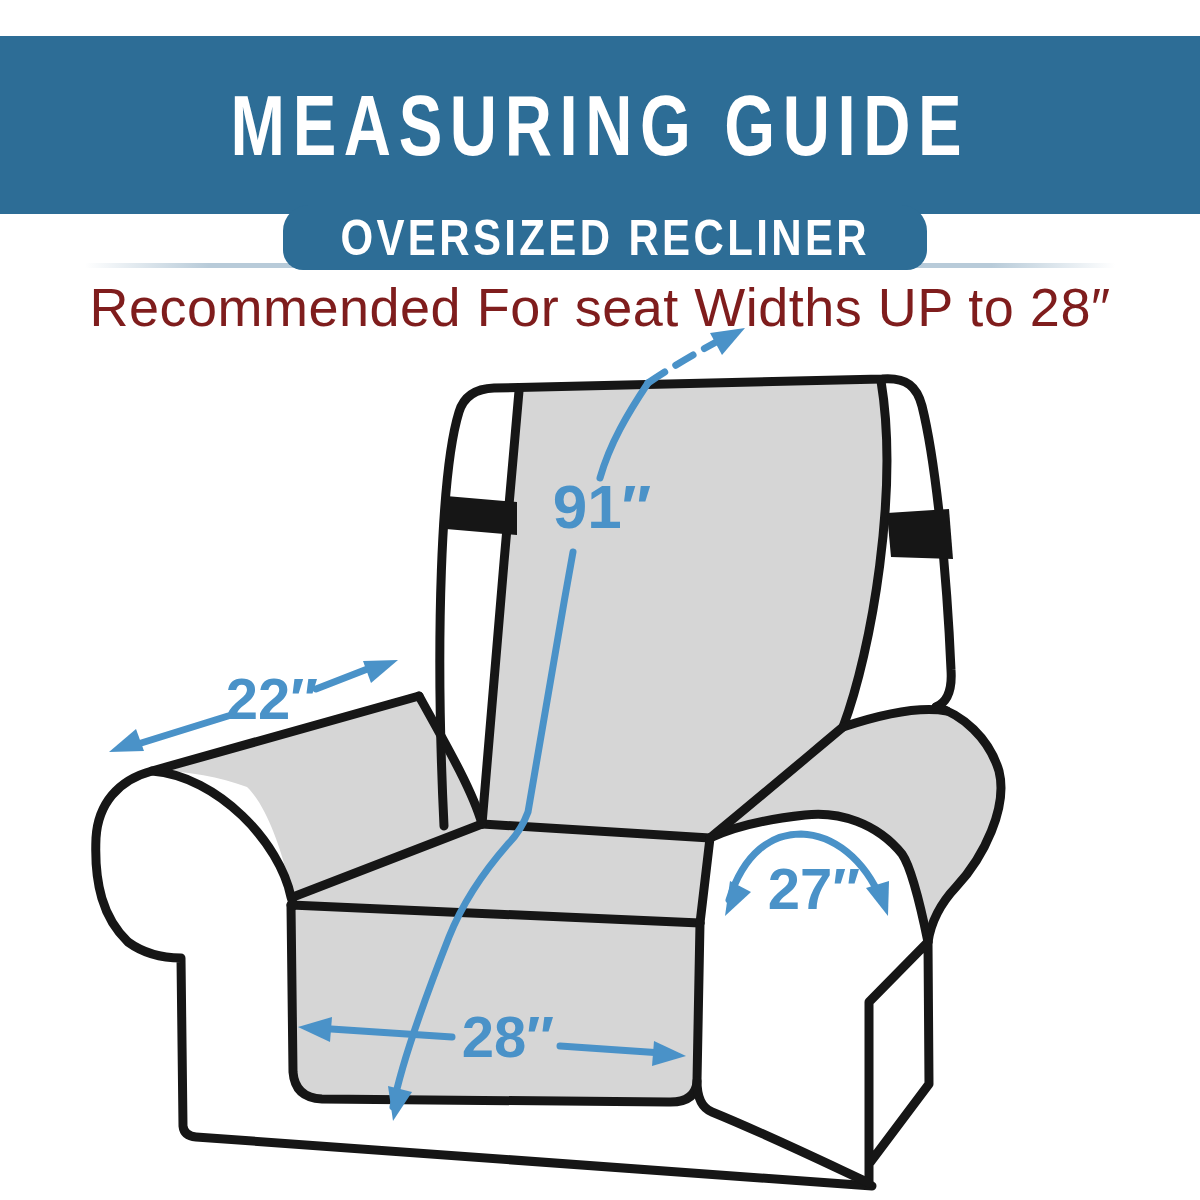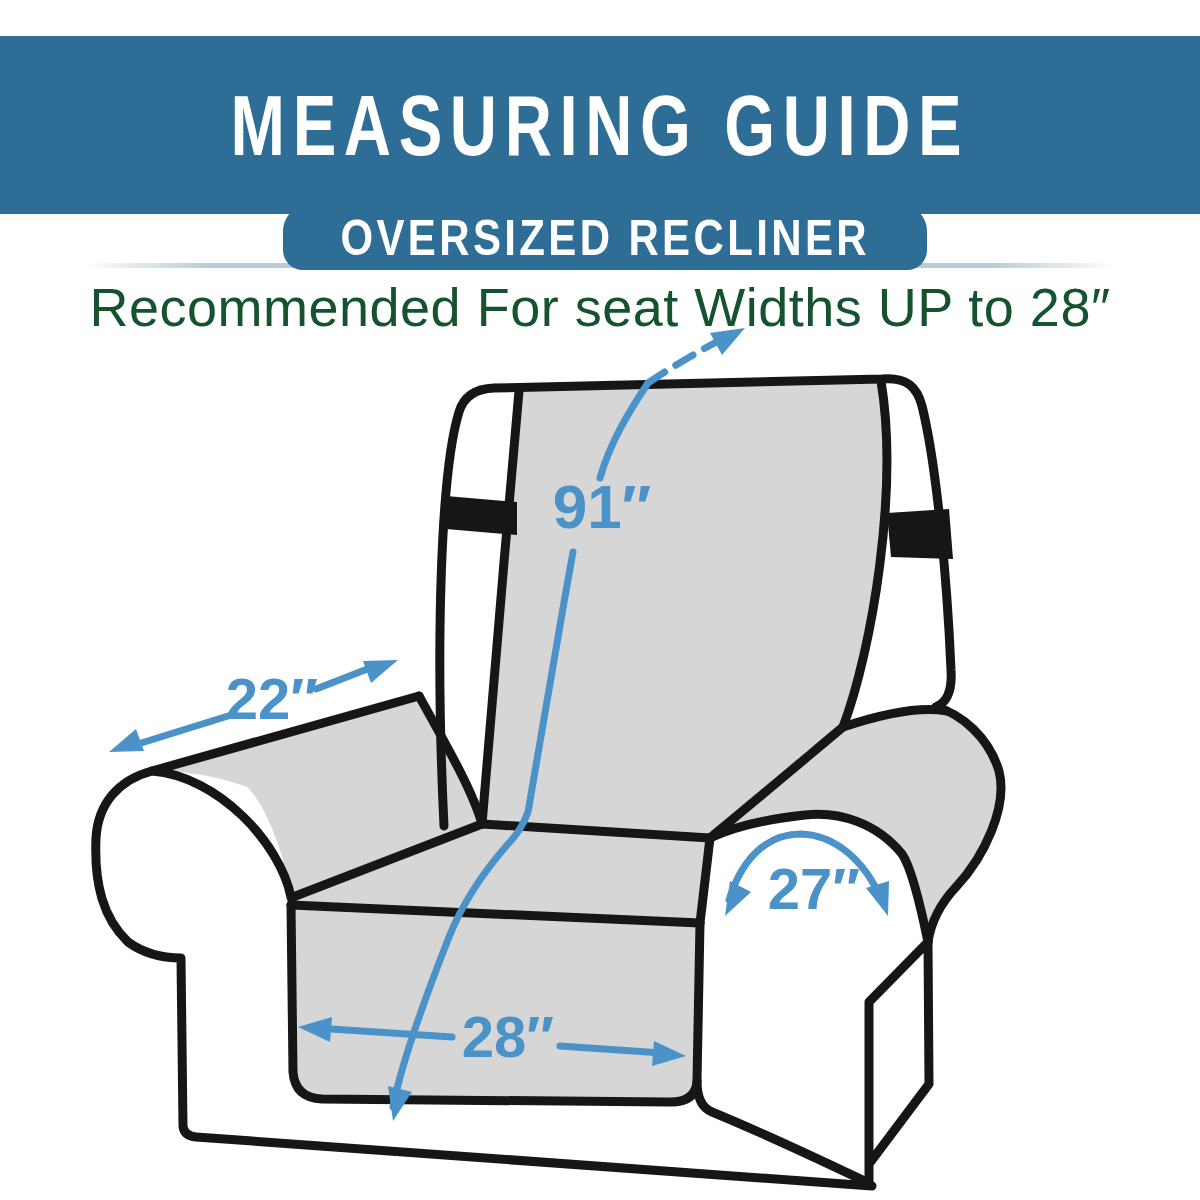--- a/index.html
+++ b/index.html
@@ -23,21 +23,21 @@
     position:absolute;top:205px;left:283px;width:644px;height:65px;z-index:2;
     background:#2d6d96;border-radius:26px 26px 20px 20px;
     display:flex;align-items:center;justify-content:center;
   }
   .size-tab-label{
     color:#ffffff;font-size:50px;font-weight:bold;letter-spacing:4px;
     transform:scaleX(0.84);transform-origin:center;white-space:nowrap;
   }
   .subtitle{
     position:absolute;top:276px;left:0;width:1200px;z-index:0;
-    text-align:center;color:#14532d;font-size:54px;font-weight:400;letter-spacing:0.5px;
+    text-align:center;color:#7f1d1d;font-size:54px;font-weight:400;letter-spacing:0.5px;
     white-space:nowrap;
   }
   .diagram-svg{position:absolute;top:0;left:0;}
   .measure-label{
     font-family:"Liberation Sans","DejaVu Sans",sans-serif;
     font-weight:bold;fill:#4a92c8;text-anchor:middle;
   }
   .blue-line{stroke:#4a92c8;stroke-width:7;fill:none;stroke-linecap:round;}
   .blue-fill{fill:#4a92c8;stroke:none;}
   .ink{stroke:#161616;stroke-width:9;fill:none;stroke-linecap:round;stroke-linejoin:round;}

